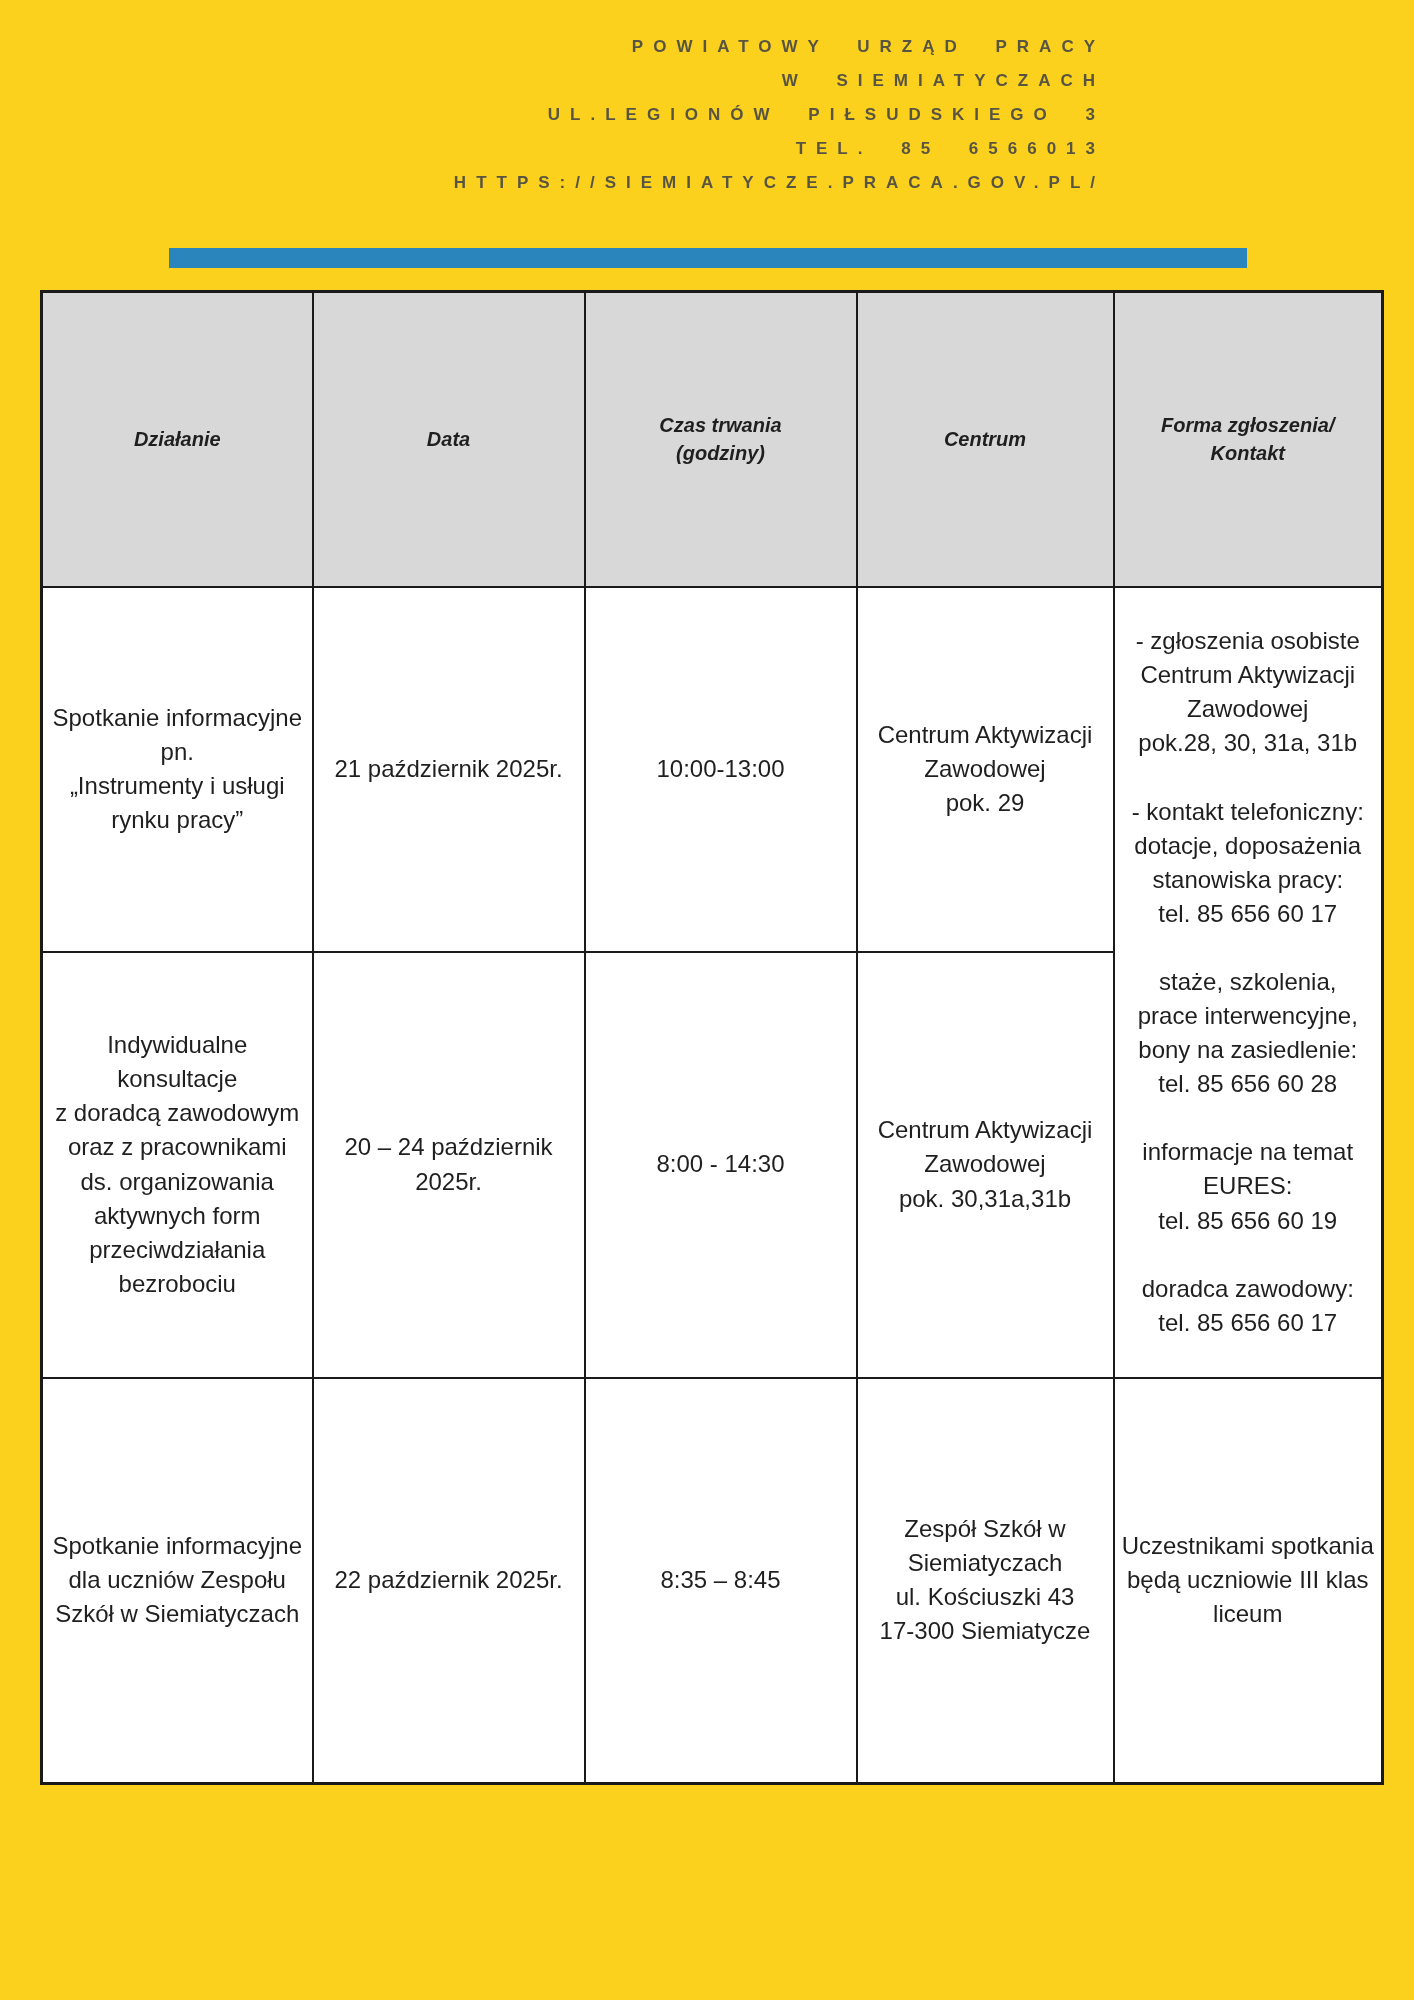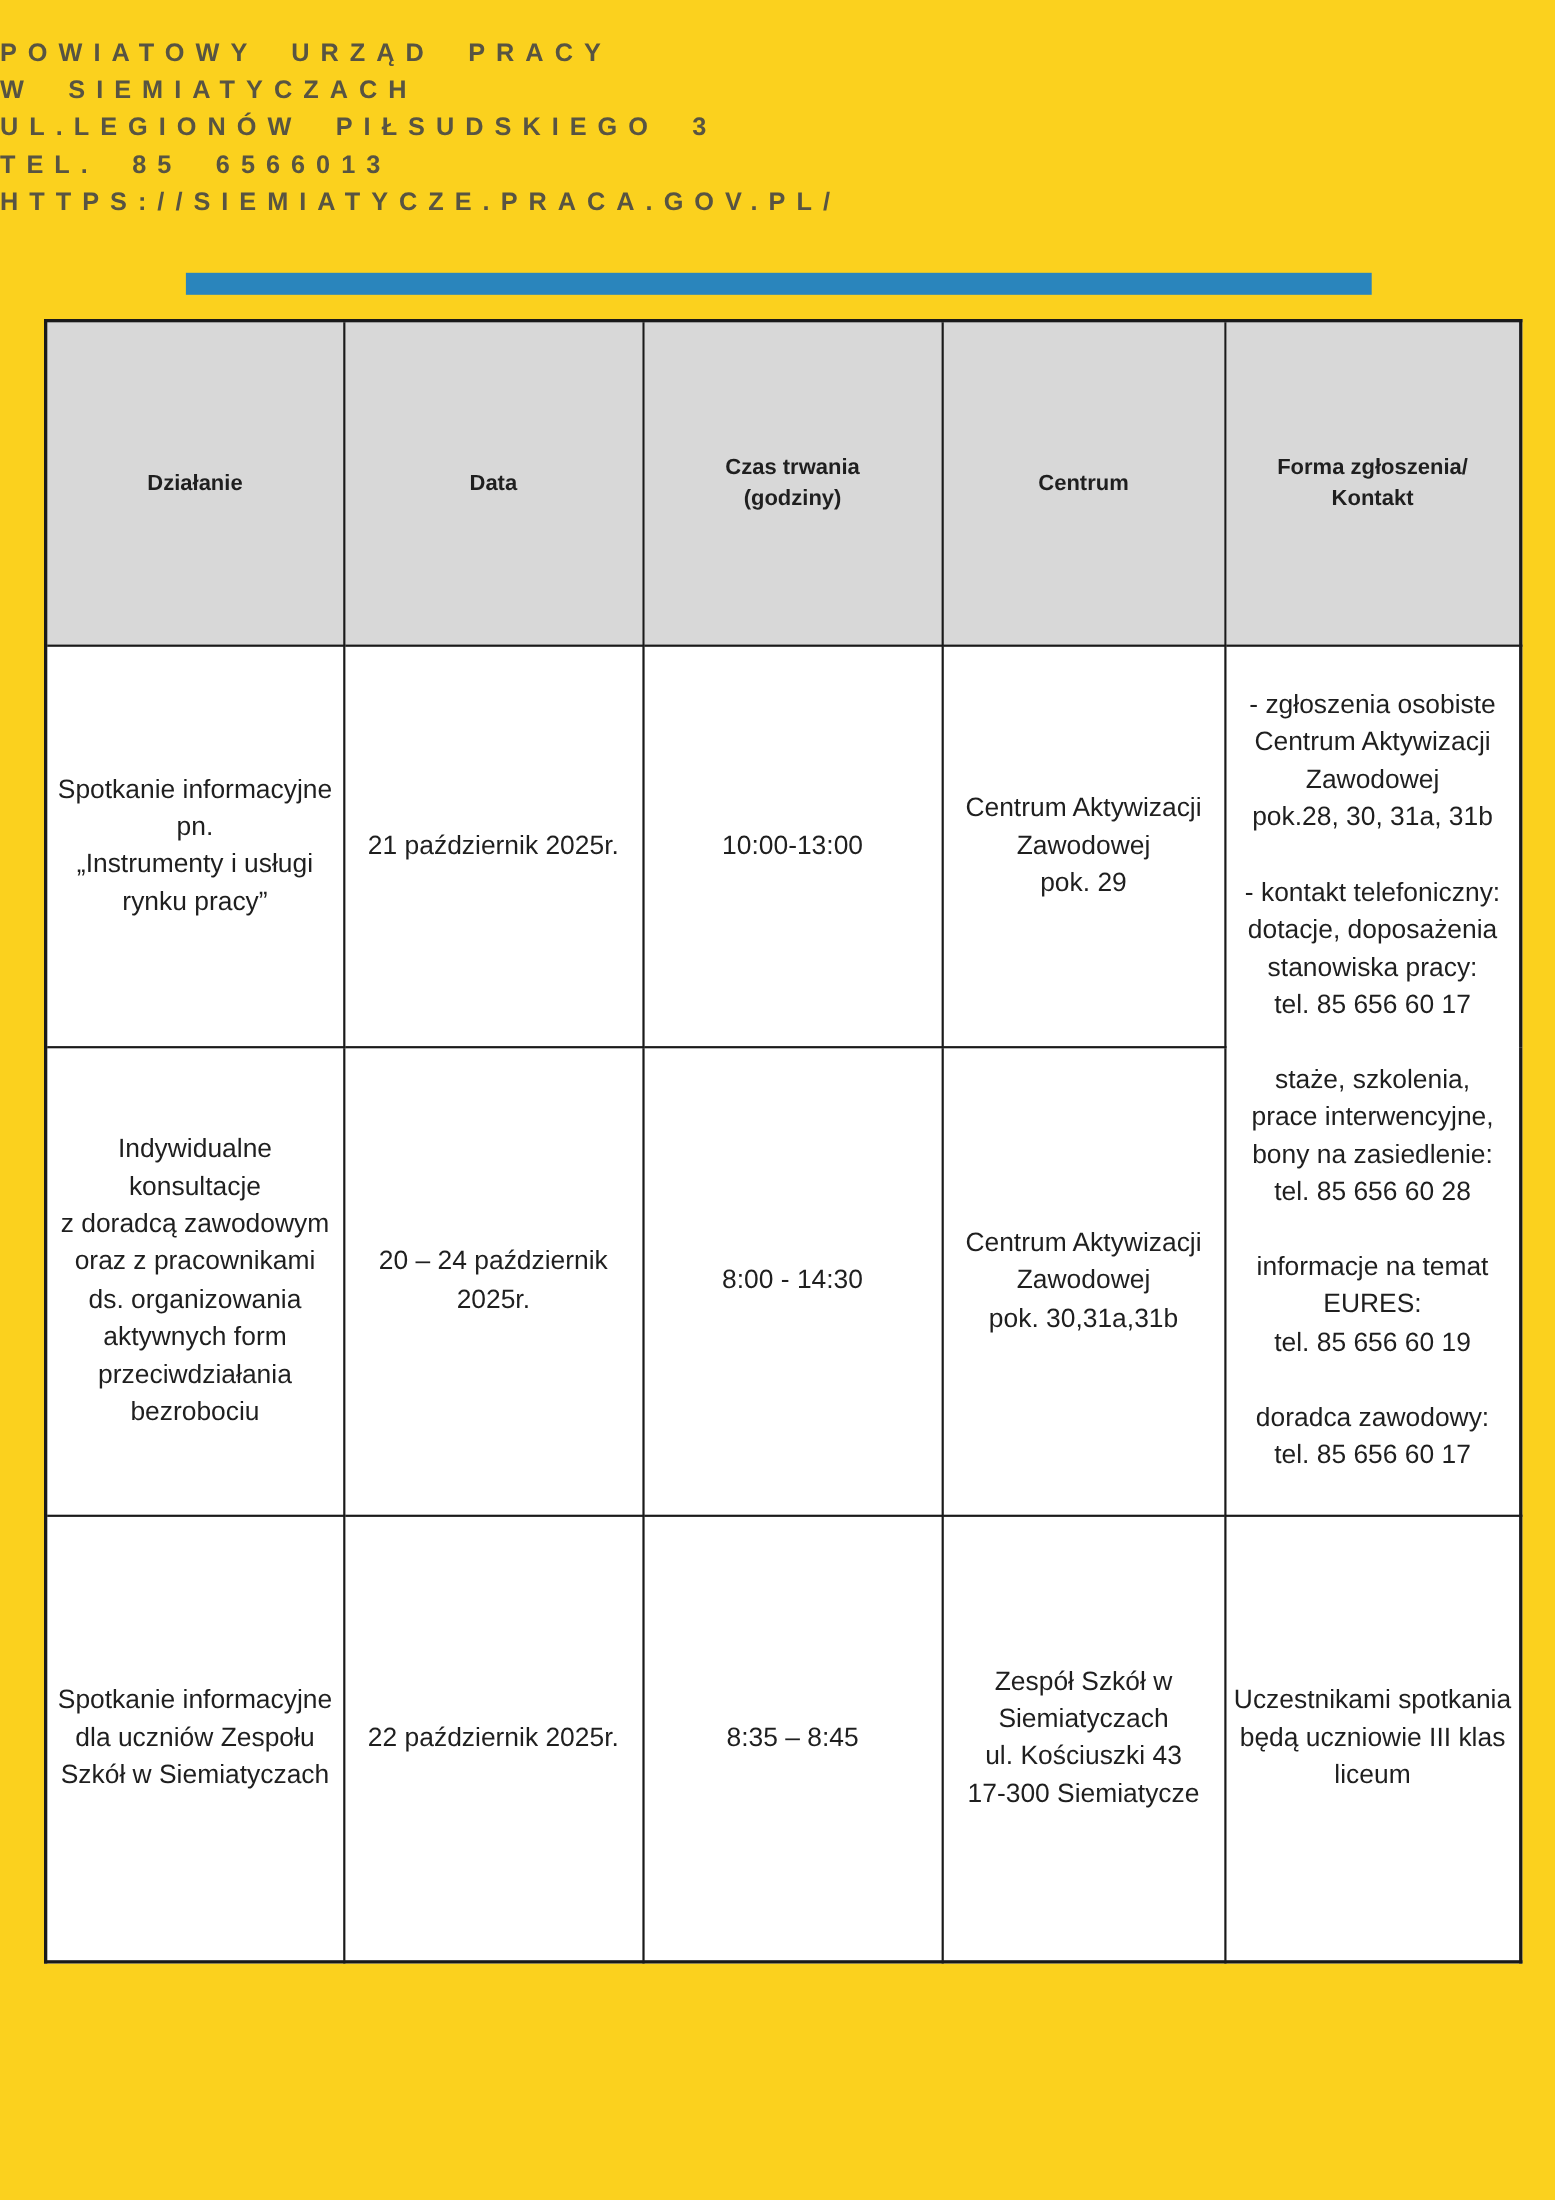--- a/index.html
+++ b/index.html
@@ -17,24 +17,24 @@
   .poster {
     position: absolute;
     inset: 0;
   }
   
   .org-header {
     position: absolute;
     top: 30px;
     left: 0;
     width: 1105px;
-    text-align: left;
+    text-align: right;
     color: #585442;
     font-weight: bold;
-    font-size: 23px;
+    font-size: 17px;
     line-height: 34px;
     letter-spacing: 10px;
     word-spacing: 14px;
   }
   .accent-bar {
     position: absolute;
     left: 169px;
     top: 248px;
     width: 1078px;
     height: 20px;
@@ -62,21 +62,21 @@
     color: #1F1F1F;
     font-size: 24px;
     line-height: 1.42;
     overflow: hidden;
   }
   table.schedule th {
     background: #D8D8D8;
     font-weight: bold;
     font-size: 20px;
   }
-  tr.row-head   { height: 295px; }
+  tr.row-head   { height: 295px; font-style: italic; }
   tr.row-first  { height: 365px; }
   tr.row-second { height: 426px; }
   tr.row-third  { height: 406px; }
 </style>
 </head>
 <body>
 
 <div class="poster">
 
   <header class="org-header">

